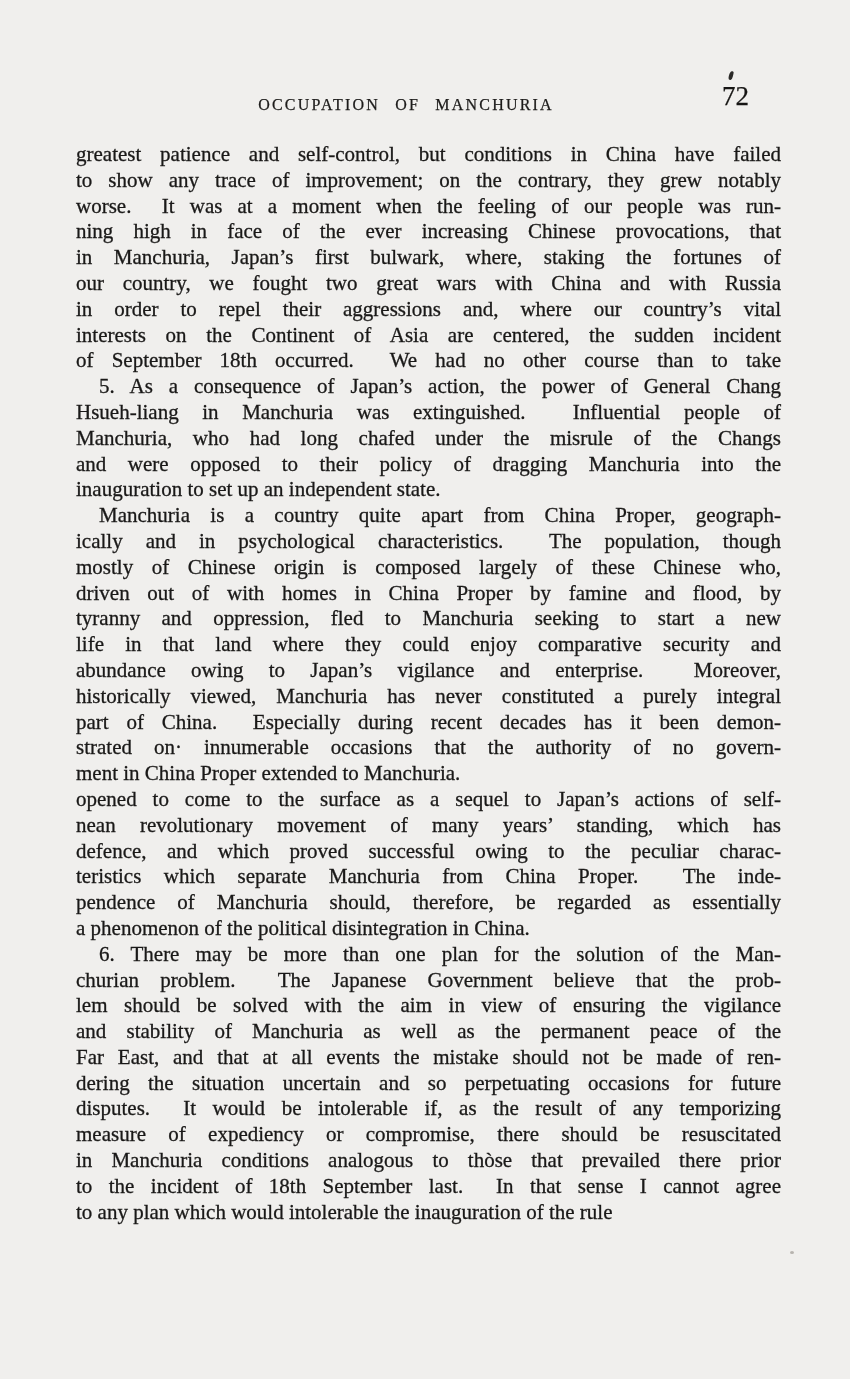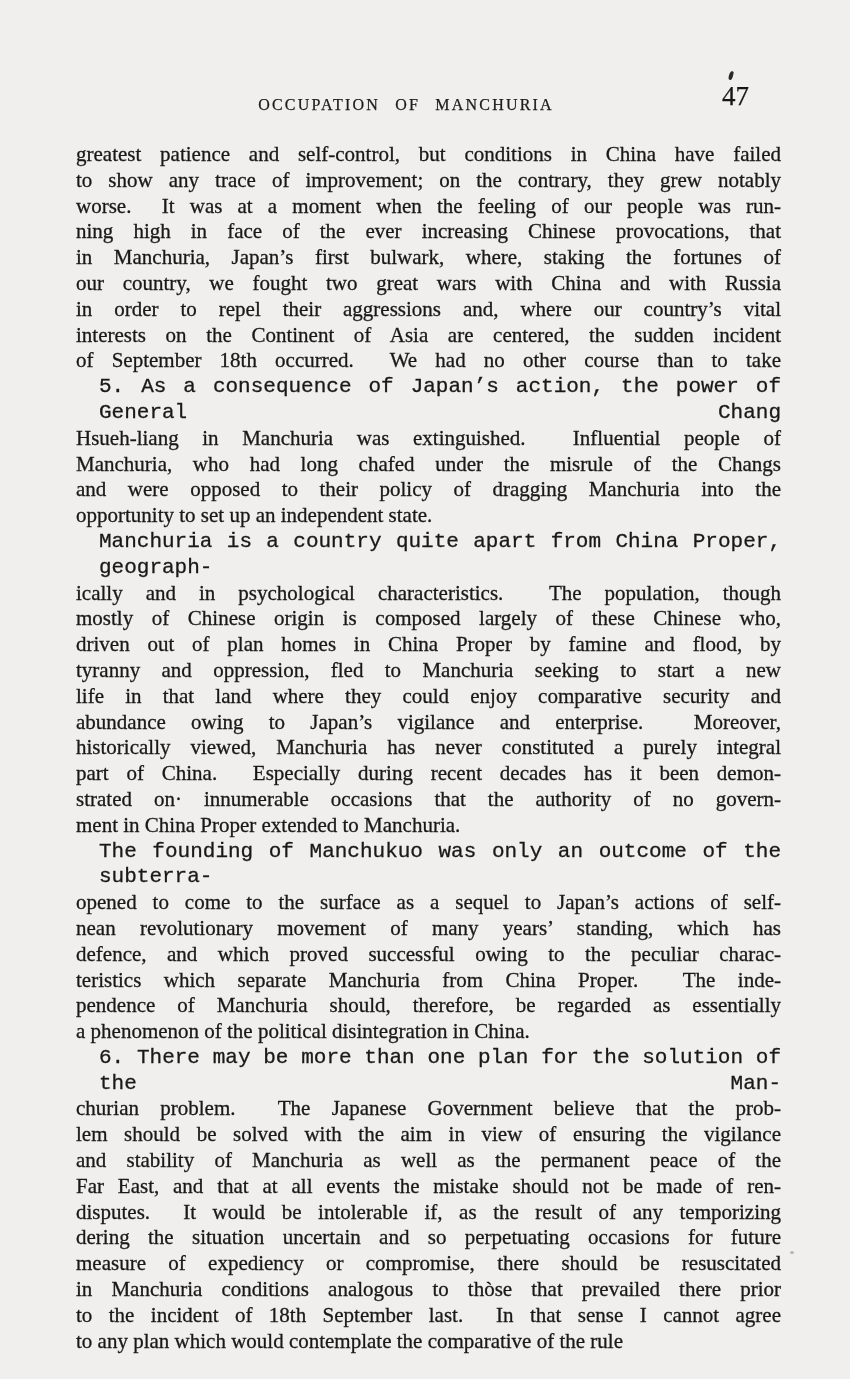--- a/index.html
+++ b/index.html
@@ -75,69 +75,67 @@
   .line {
     text-align: justify;
     text-align-last: justify;
     white-space: normal;
   }
   .line.last {
     text-align-last: left;
   }
   .line.indent {
     padding-left: 23px;
-    font-family: Liberation Mono, monospace;
   }
 </style>
 </head>
 <body>
 
 <div class="page">
   <div class="running-title">OCCUPATION OF MANCHURIA</div>
-  <div class="page-number">47</div>
+  <div class="page-number">72</div>
   <div class="ink-speck"></div>
   <div class="margin-dot"></div>
   <div class="body-text">
       <div class="line">greatest patience and self-control, but conditions in China have failed</div>
       <div class="line">to show any trace of improvement; on the contrary, they grew notably</div>
       <div class="line">worse.&nbsp; It was at a moment when the feeling of our people was run-</div>
       <div class="line">ning high in face of the ever increasing Chinese provocations, that</div>
       <div class="line">in Manchuria, Japan’s first bulwark, where, staking the fortunes of</div>
       <div class="line">our country, we fought two great wars with China and with Russia</div>
       <div class="line">in order to repel their aggressions and, where our country’s vital</div>
       <div class="line">interests on the Continent of Asia are centered, the sudden incident</div>
       <div class="line">of September 18th occurred.&nbsp; We had no other course than to take</div>
       <div class="line indent">5. As a consequence of Japan’s action, the power of General Chang</div>
       <div class="line">Hsueh-liang in Manchuria was extinguished.&nbsp; Influential people of</div>
       <div class="line">Manchuria, who had long chafed under the misrule of the Changs</div>
       <div class="line">and were opposed to their policy of dragging Manchuria into the</div>
-      <div class="line last">opportunity to set up an independent state.</div>
+      <div class="line last">inauguration to set up an independent state.</div>
       <div class="line indent">Manchuria is a country quite apart from China Proper, geograph-</div>
       <div class="line">ically and in psychological characteristics.&nbsp; The population, though</div>
       <div class="line">mostly of Chinese origin is composed largely of these Chinese who,</div>
-      <div class="line">driven out of plan homes in China Proper by famine and flood, by</div>
+      <div class="line">driven out of with homes in China Proper by famine and flood, by</div>
       <div class="line">tyranny and oppression, fled to Manchuria seeking to start a new</div>
       <div class="line">life in that land where they could enjoy comparative security and</div>
       <div class="line">abundance owing to Japan’s vigilance and enterprise.&nbsp; Moreover,</div>
       <div class="line">historically viewed, Manchuria has never constituted a purely integral</div>
       <div class="line">part of China.&nbsp; Especially during recent decades has it been demon-</div>
       <div class="line">strated on· innumerable occasions that the authority of no govern-</div>
       <div class="line last">ment in China Proper extended to Manchuria.</div>
-      <div class="line indent">The founding of Manchukuo was only an outcome of the subterra-</div>
       <div class="line">opened to come to the surface as a sequel to Japan’s actions of self-</div>
       <div class="line">nean revolutionary movement of many years’ standing, which has</div>
       <div class="line">defence, and which proved successful owing to the peculiar charac-</div>
       <div class="line">teristics which separate Manchuria from China Proper.&nbsp; The inde-</div>
       <div class="line">pendence of Manchuria should, therefore, be regarded as essentially</div>
       <div class="line last">a phenomenon of the political disintegration in China.</div>
       <div class="line indent">6. There may be more than one plan for the solution of the Man-</div>
       <div class="line">churian problem.&nbsp; The Japanese Government believe that the prob-</div>
       <div class="line">lem should be solved with the aim in view of ensuring the vigilance</div>
       <div class="line">and stability of Manchuria as well as the permanent peace of the</div>
       <div class="line">Far East, and that at all events the mistake should not be made of ren-</div>
+      <div class="line">dering the situation uncertain and so perpetuating occasions for future</div>
       <div class="line">disputes.&nbsp; It would be intolerable if, as the result of any temporizing</div>
-      <div class="line">dering the situation uncertain and so perpetuating occasions for future</div>
       <div class="line">measure of expediency or compromise, there should be resuscitated</div>
       <div class="line">in Manchuria conditions analogous to thòse that prevailed there prior</div>
       <div class="line">to the incident of 18th September last.&nbsp; In that sense I cannot agree</div>
-      <div class="line last">to any plan which would contemplate the comparative of the rule</div>
+      <div class="line last">to any plan which would intolerable the inauguration of the rule</div>
     </div>
 </div>
 
 </body></html>

